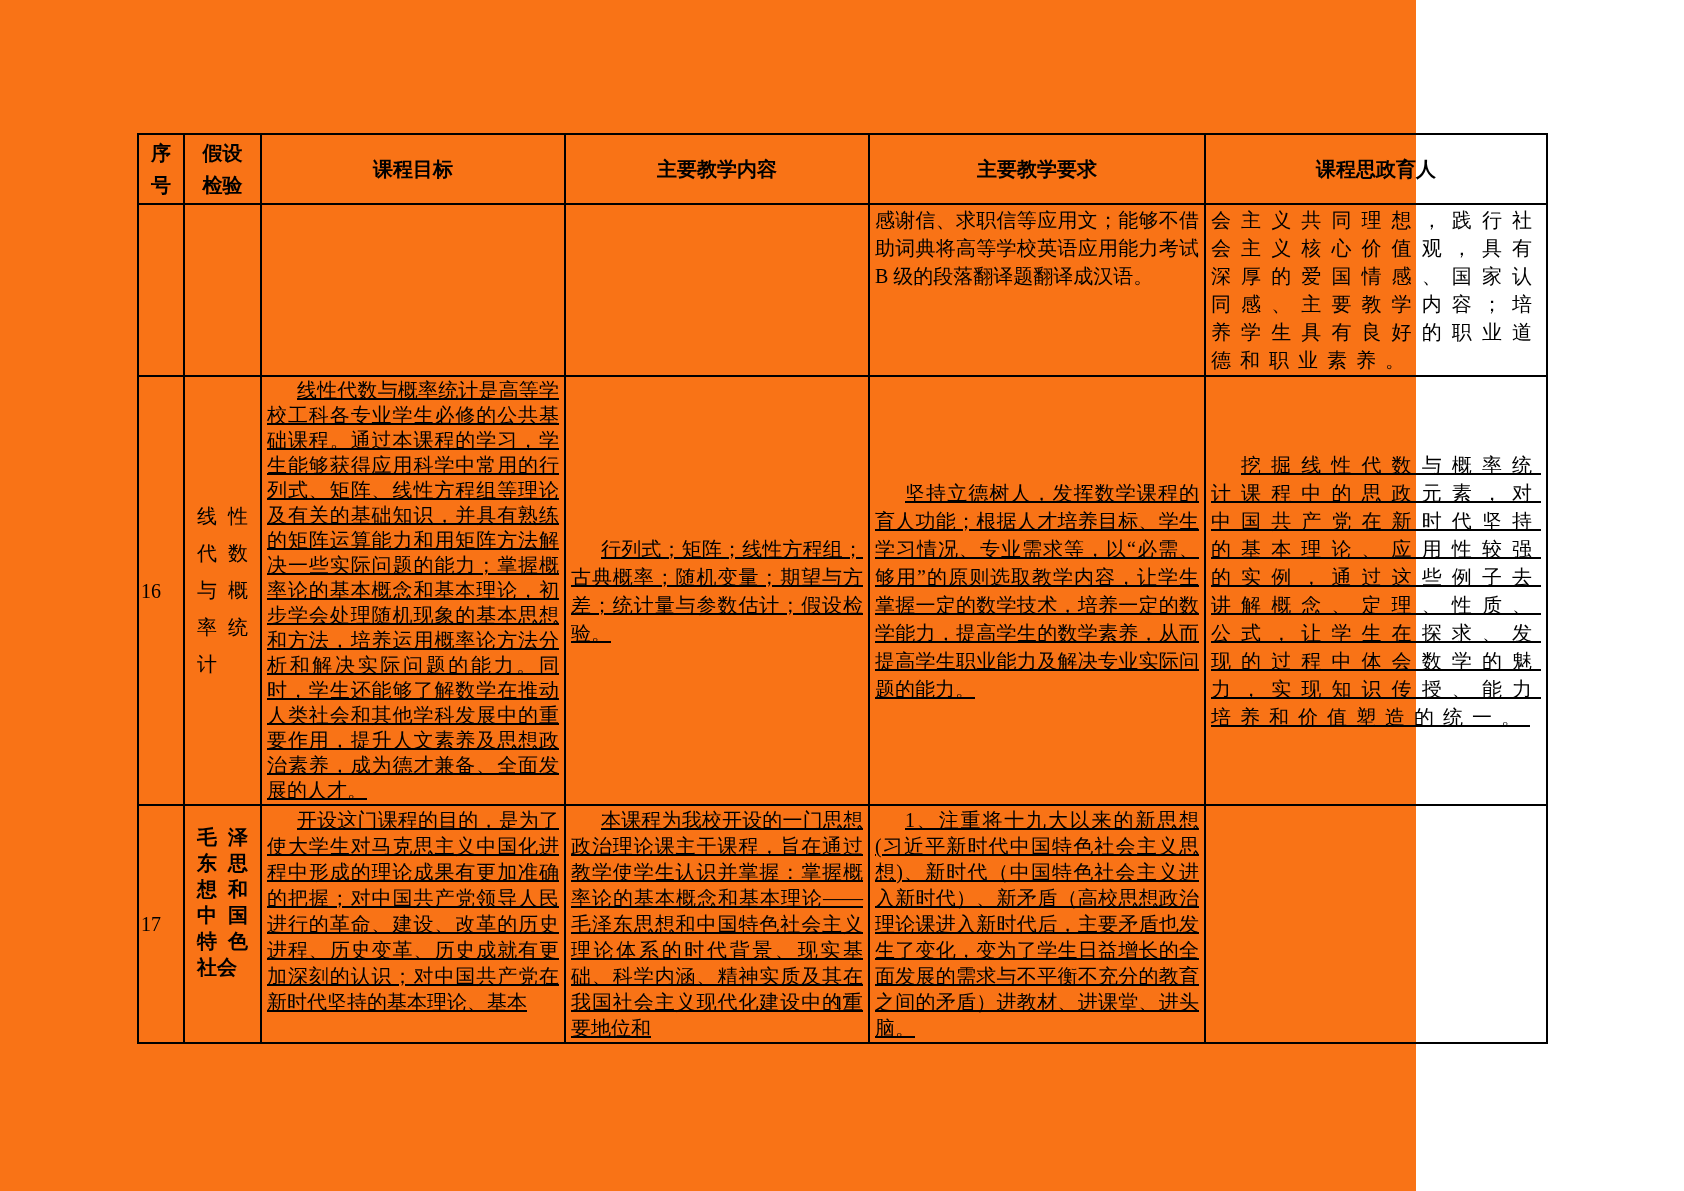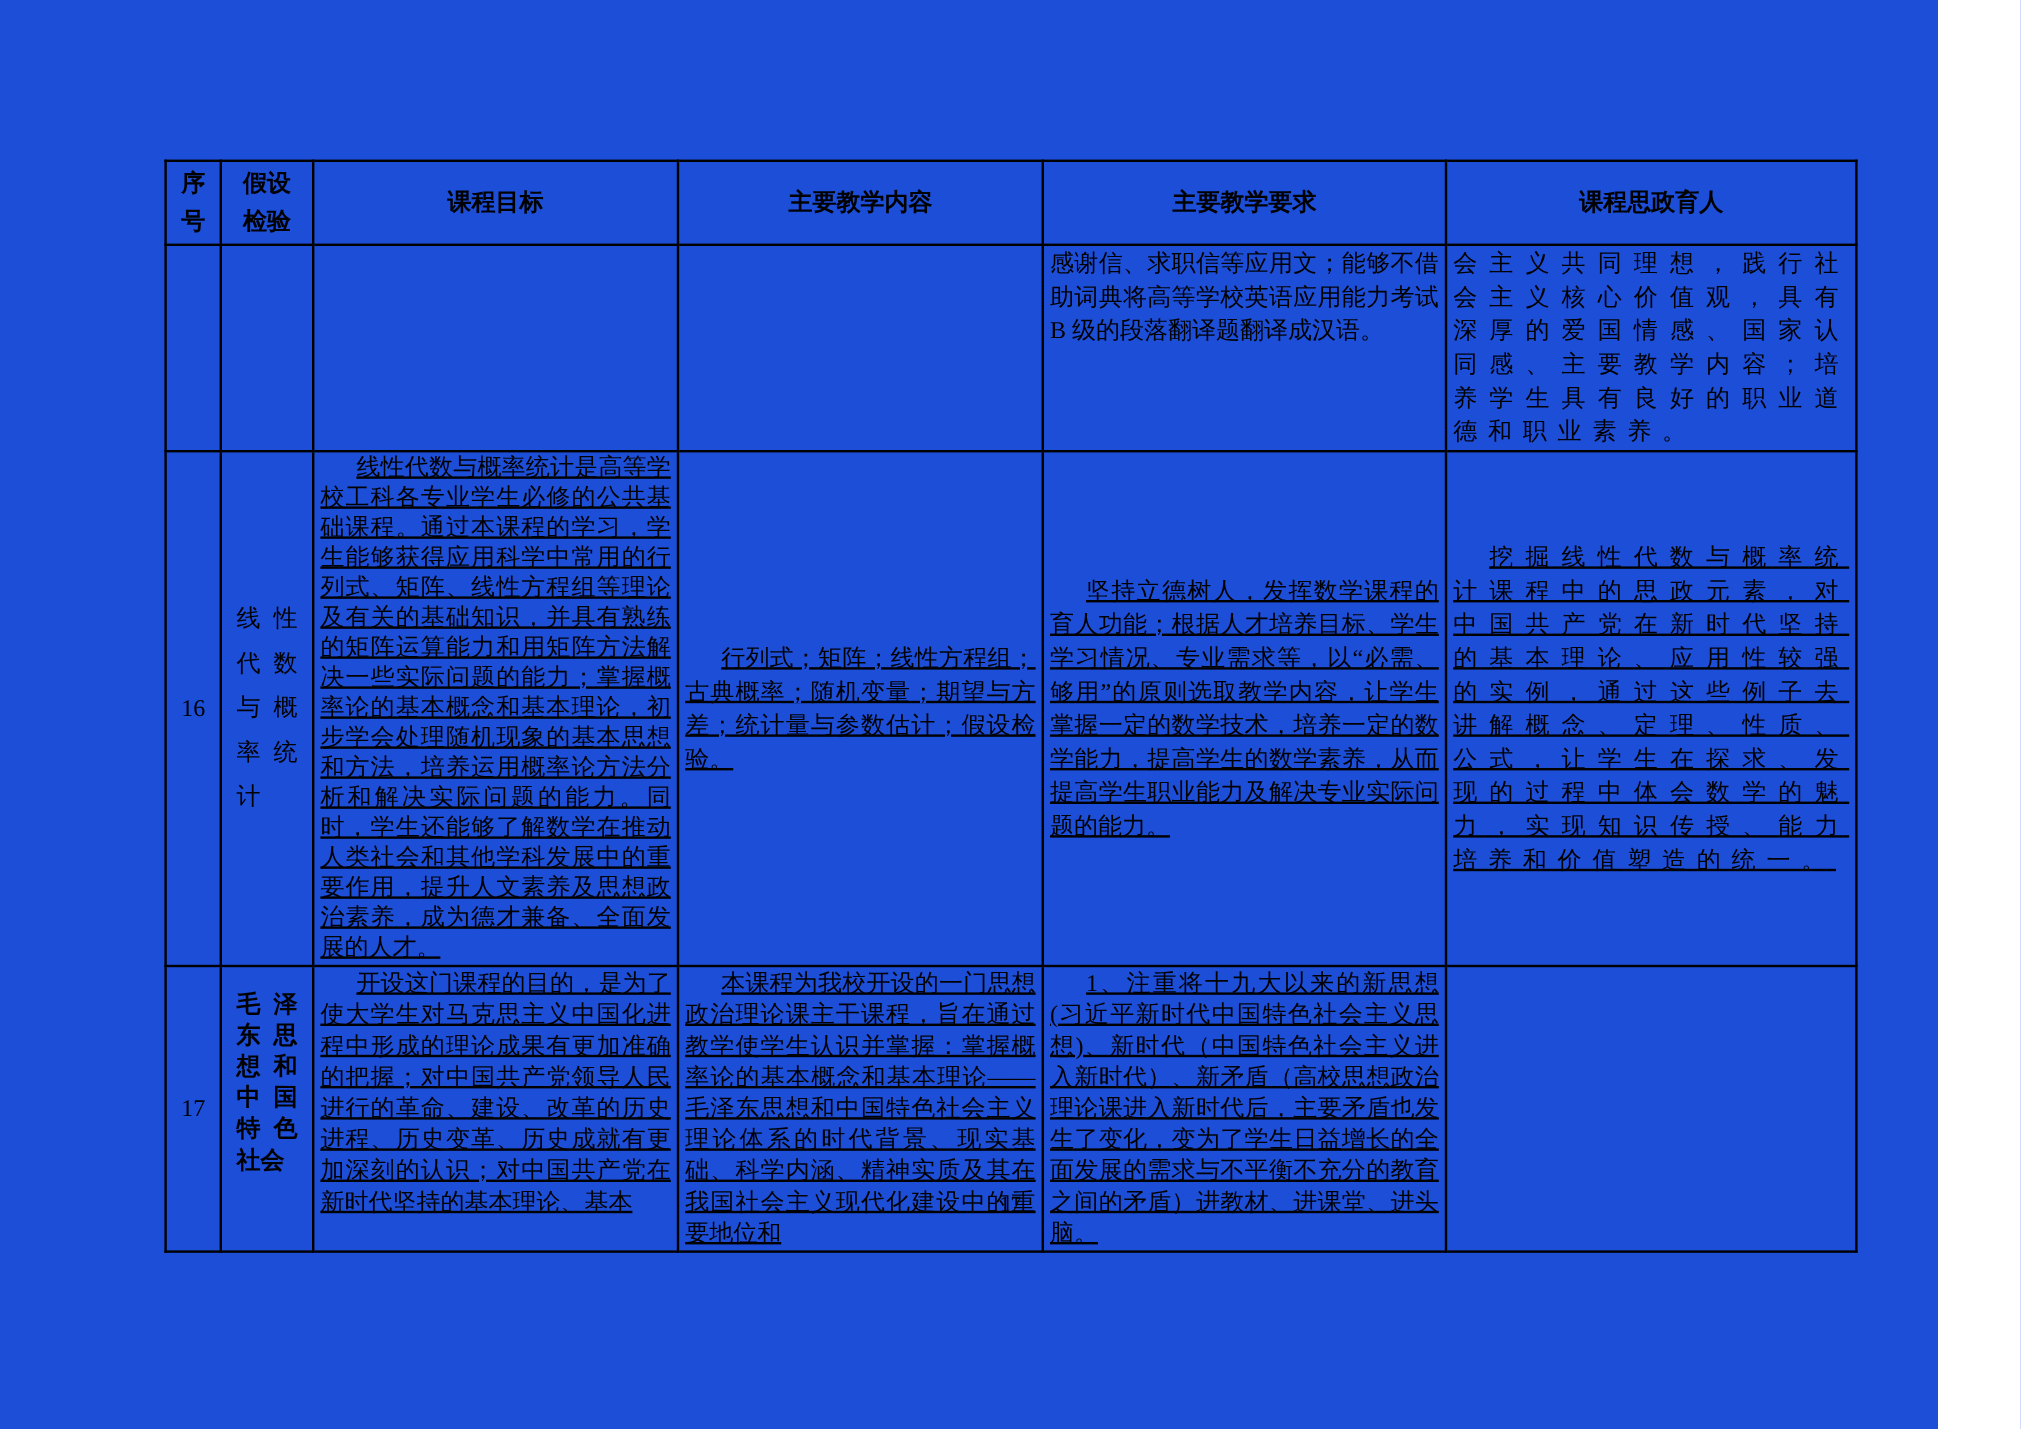--- a/index.html
+++ b/index.html
@@ -1,21 +1,21 @@
 <!DOCTYPE html>
 <html><head>
 <meta charset="utf-8">
 <style>
   html,body{margin:0;padding:0;}
   body{
     width:1684px;height:1191px;background:#ffffff;color:#000000;
     font-family:"Liberation Serif","DejaVu Serif",serif;
     position:relative;overflow:hidden;
   }
-  .page{position:absolute;left:0;top:0;width:1615px;height:1191px;background:#1d4ed8;}
+  .page{position:absolute;left:0;top:0;width:1416px;height:1191px;background:#f97316;}
   table.course-table{
     position:absolute;left:137px;top:133px;width:1409px;
     border-collapse:collapse;table-layout:fixed;
   }
   th,td{
     border:2px solid #000;
     padding:1px 5px;
     font-size:20px;
     line-height:28px;
     text-align:justify;
@@ -30,21 +30,21 @@
     vertical-align:middle;
     font-size:20px;
     line-height:32px;
     padding:2px 10px;
   }
   tr.header-row{height:68px;}
   tr.row-cont{height:154px;}
   tr.row-16{height:405px;}
   tr.row-17{height:215px;}
 
-  td.c-id{text-align:center;vertical-align:middle;padding:1px 2px;}
+  td.c-id{vertical-align:middle;padding:1px 2px;}
   td.c-name{
     text-align:justify;
     vertical-align:middle;
     line-height:37px;
     padding:18px 12px;
     text-justify:inter-character;
   }
   td.c-ideo{letter-spacing:9px;text-justify:inter-character;}
 
   tr.row-cont td{vertical-align:top;margin-top:36px;}

